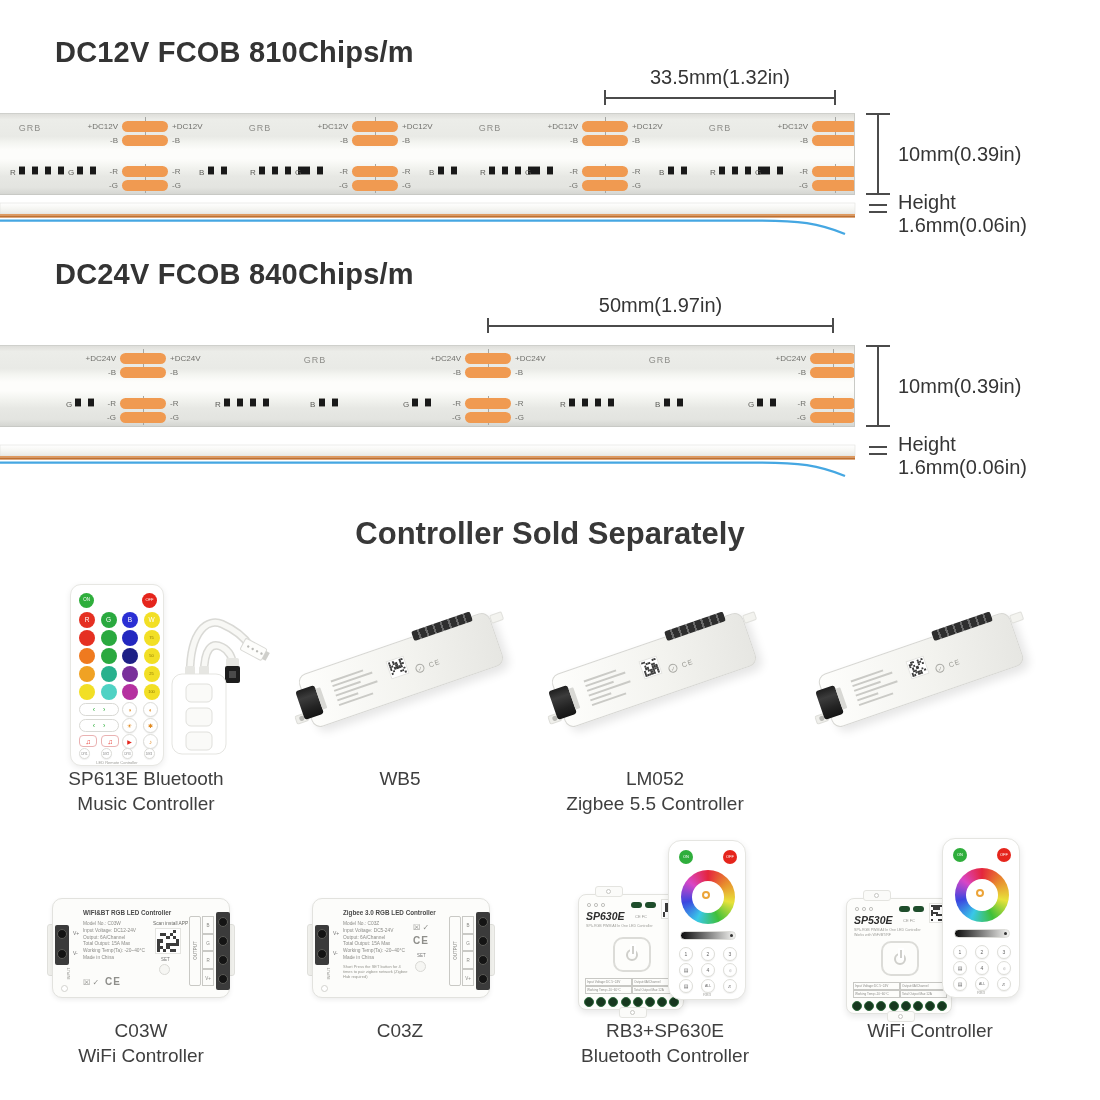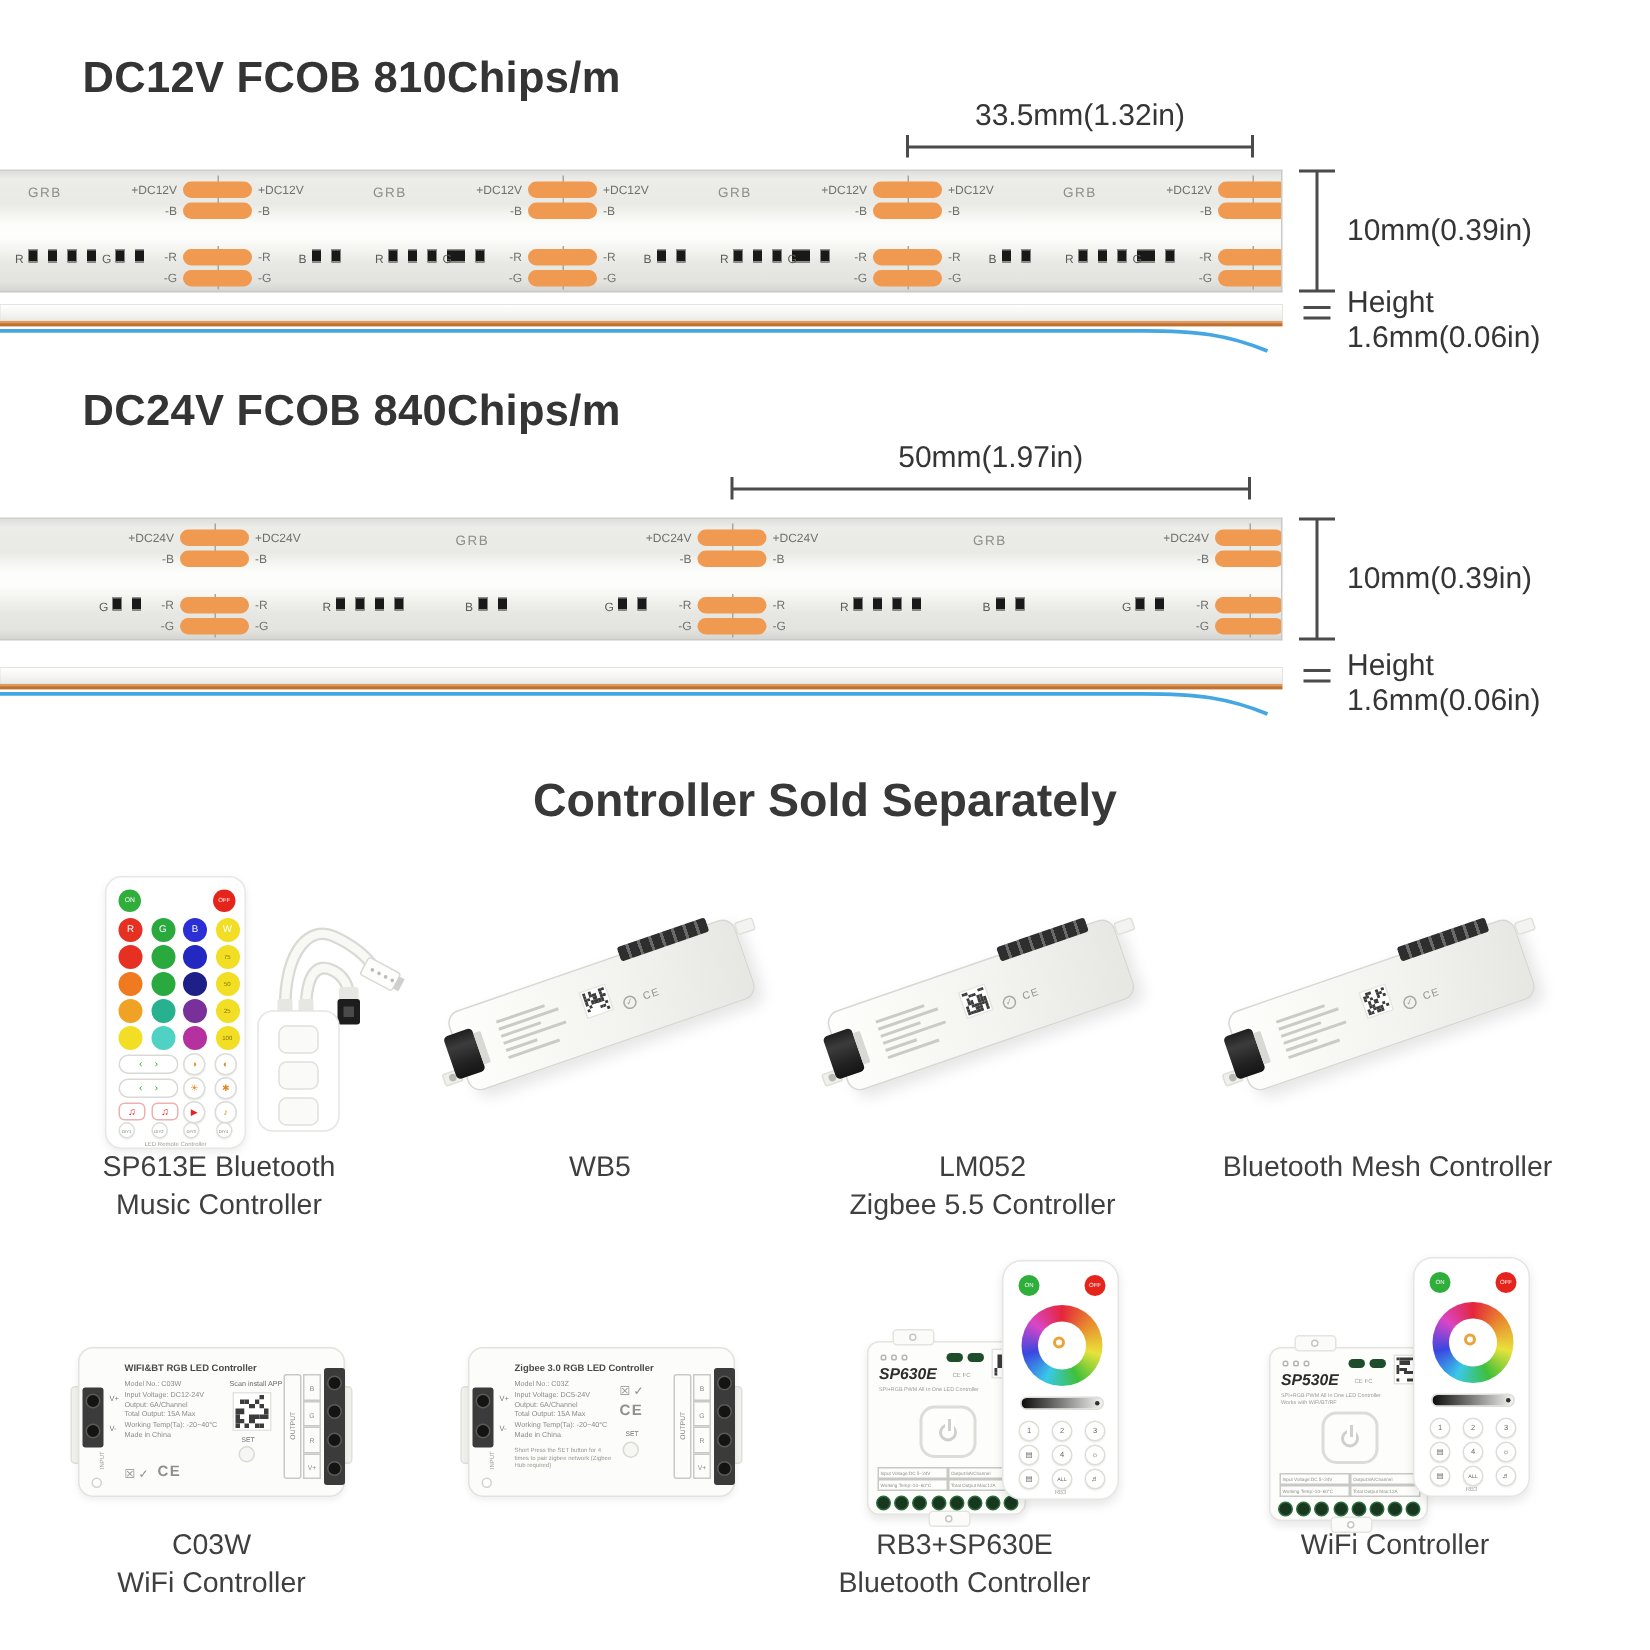--- a/index.html
+++ b/index.html
@@ -543,21 +543,20 @@
   <div>Music Controller</div>
 </div>
 <div class="cap" style="left:285px;top:766px;width:230px">
   <div>WB5</div>
 </div>
 <div class="cap" style="left:540px;top:766px;width:230px">
   <div>LM052</div>
   <div>Zigbee 5.5 Controller</div>
 </div>
 <div class="cap" style="left:795px;top:766px;width:260px">
-  <div>Bluetooth Mesh Controller</div>
 </div>
 
 <div class="figc" id="fig-c03w" style="left:50px;top:896px;width:200px;height:112px">
     <div style="position: absolute; left: -3px; top: 28px; width: 12px; height: 52px; background: rgb(241, 241, 237); border: 1px solid rgb(224, 224, 220); border-radius: 3px;"></div>
     <div style="position: absolute; left: 173px; top: 28px; width: 12px; height: 52px; background: rgb(241, 241, 237); border: 1px solid rgb(224, 224, 220); border-radius: 3px;"></div>
     <div class="fbox" style="position: absolute; left: 2px; top: 2px; width: 178px; height: 100px;">
       <div style="position: absolute; left: 2px; top: 26px; width: 14px; height: 40px; background: rgb(59, 59, 59); border-radius: 2px;">
         <div style="position: absolute; left: 2px; top: 4px; width: 10px; height: 10px; border-radius: 50%; background: rgb(20, 20, 20); border: 1px solid rgb(90, 90, 86);"></div>
         <div style="position: absolute; left: 2px; top: 24px; width: 10px; height: 10px; border-radius: 50%; background: rgb(20, 20, 20); border: 1px solid rgb(90, 90, 86);"></div>
       </div>
@@ -886,20 +885,21 @@
       <div style="position: absolute; left: 54px; top: 138px; width: 14px; height: 14px; border-radius: 50%; background: rgb(255, 255, 255); border: 1px solid rgb(222, 222, 217); font-size: 5px; color: rgb(102, 102, 102); line-height: 13px; text-align: center; box-shadow: rgba(0, 0, 0, 0.06) 0px 1px 1px;">♬</div>
       <div style="position: absolute; left: 0px; top: 151px; width: 100%; text-align: center; font-size: 4px; color: rgb(166, 166, 162);">RB3</div>
     </div>
 </div>
 
 <div class="cap" style="left:31px;top:1018px;width:220px">
   <div>C03W</div>
   <div>WiFi Controller</div>
 </div>
 <div class="cap" style="left:290px;top:1018px;width:220px">
-</div>
-<div class="cap" style="left:528px;top:1018px;width:230px">
+  <div>C03Z</div>
+</div>
+<div class="cap" style="left:550px;top:1018px;width:230px">
   <div>RB3+SP630E</div>
   <div>Bluetooth Controller</div>
 </div>
 <div class="cap" style="left:815px;top:1018px;width:230px">
   <div>WiFi Controller</div>
 </div>
 
 </body></html>

